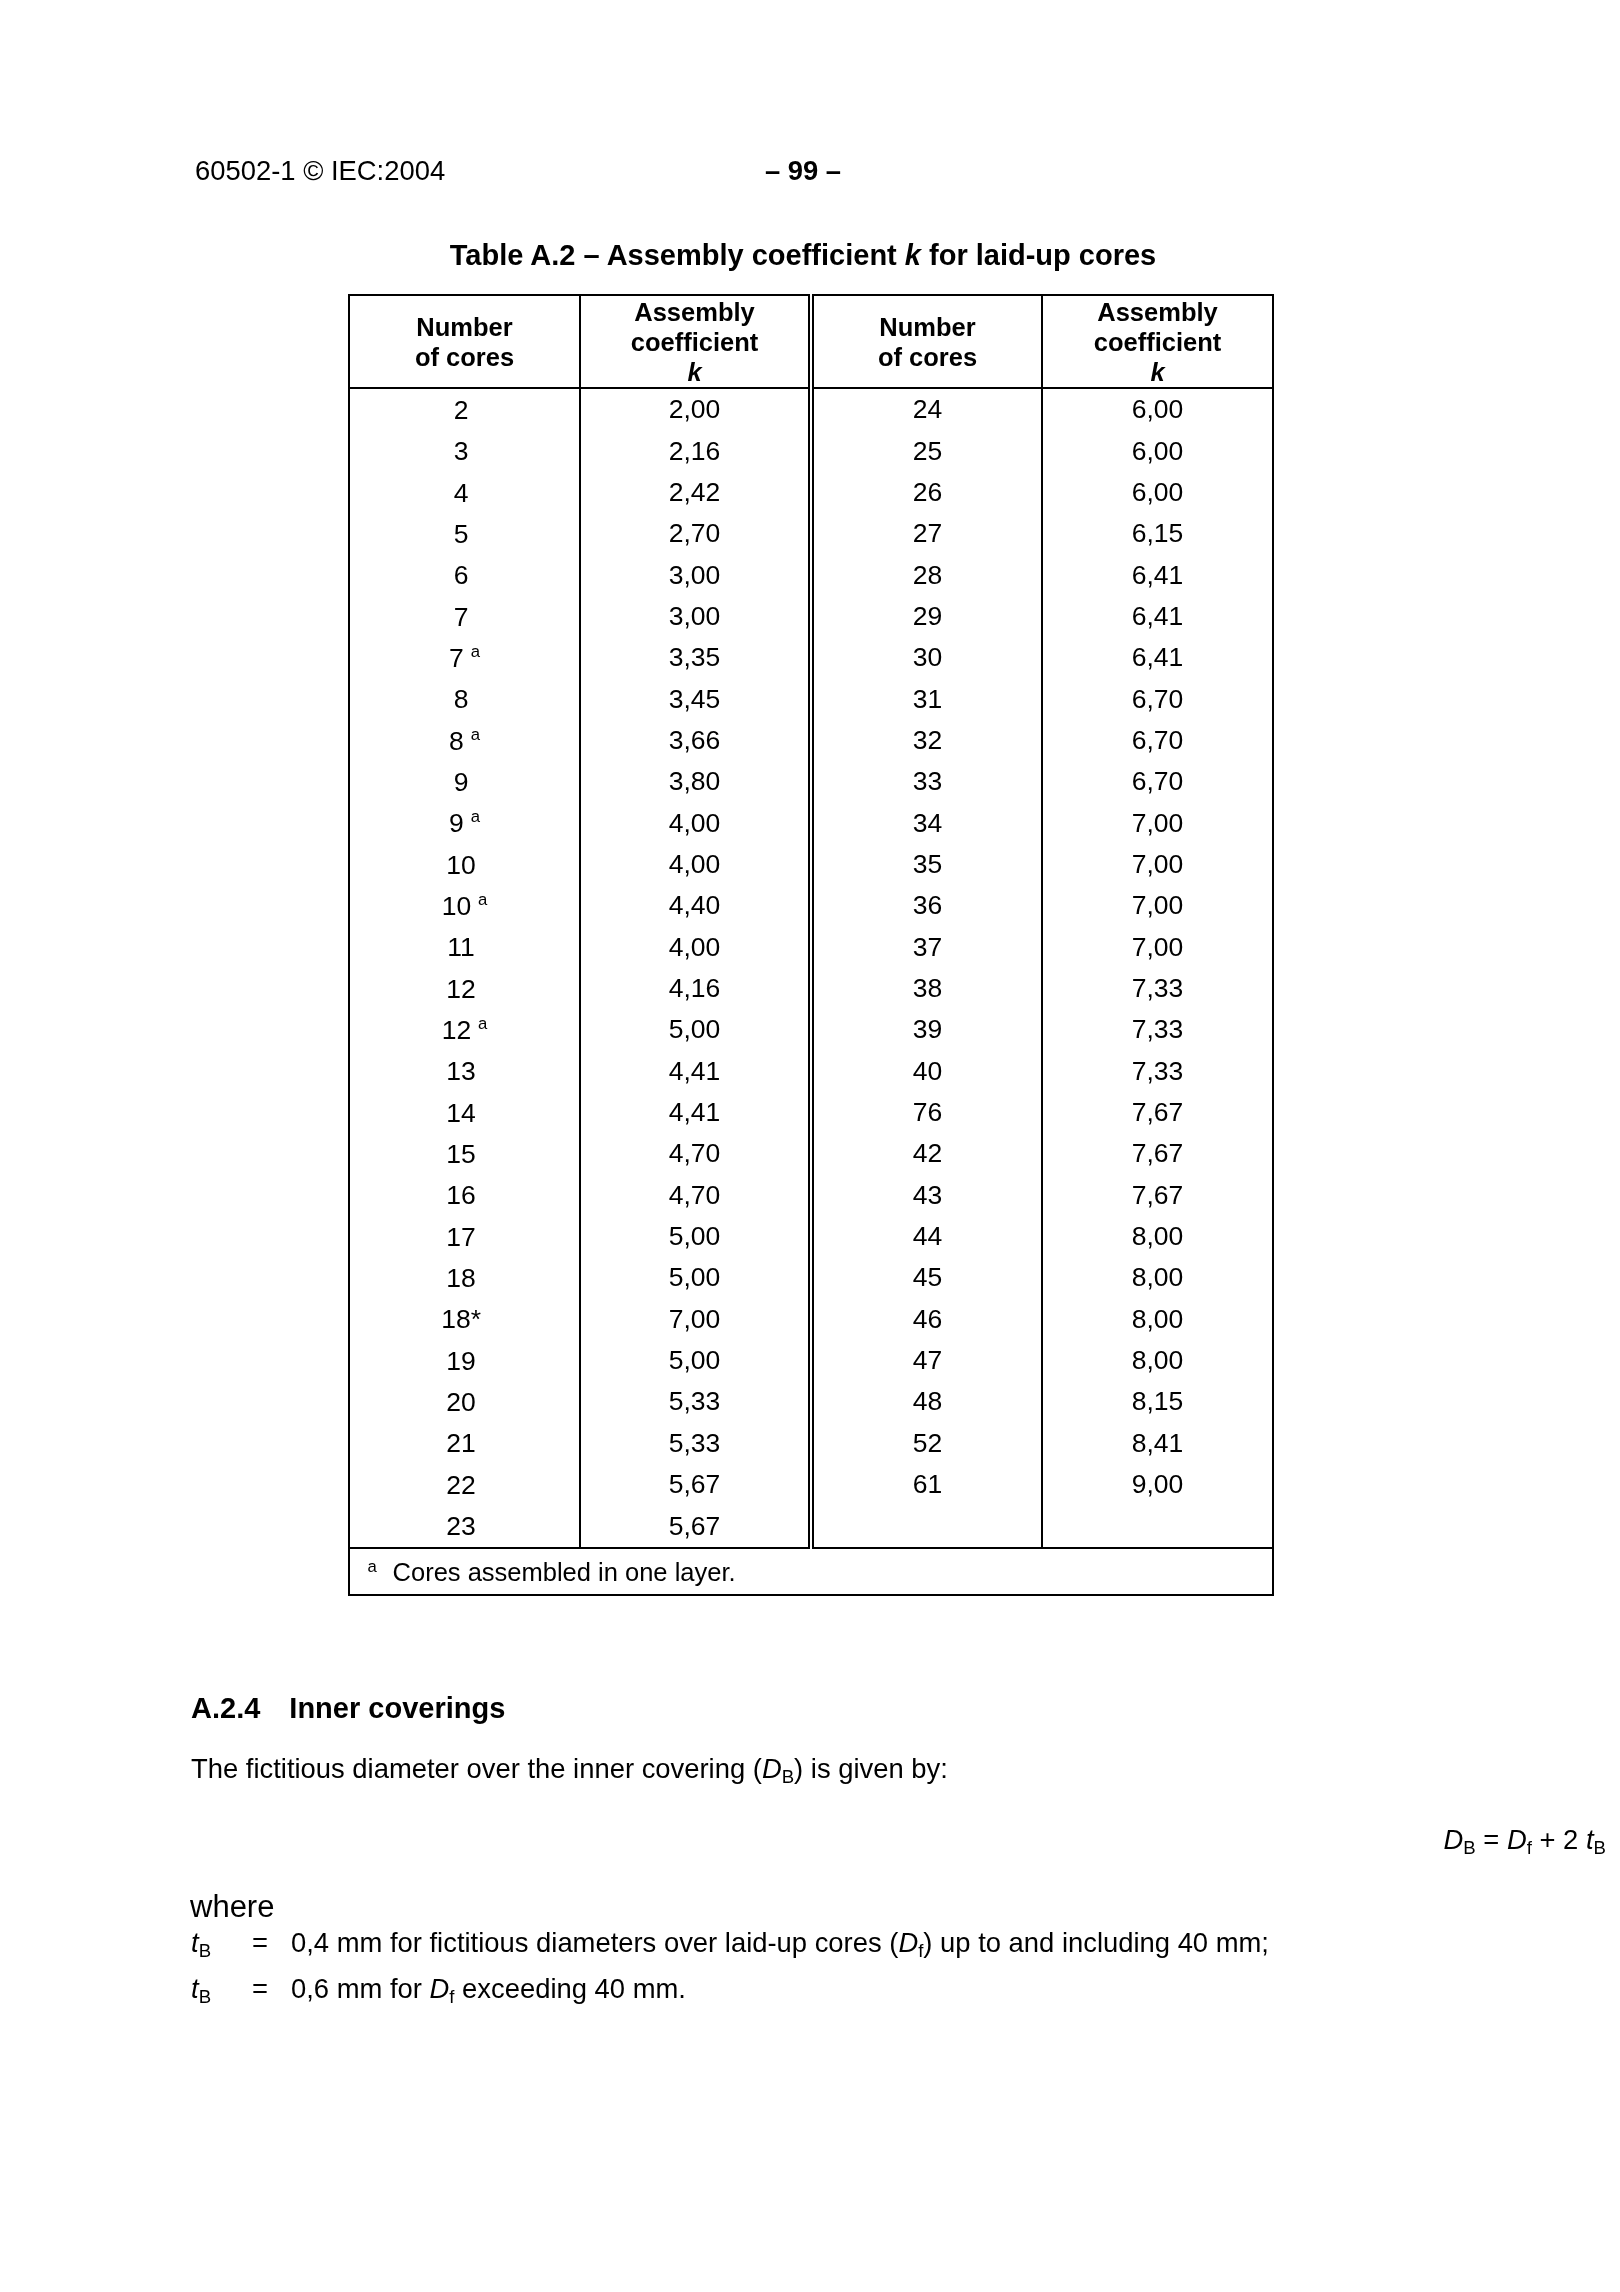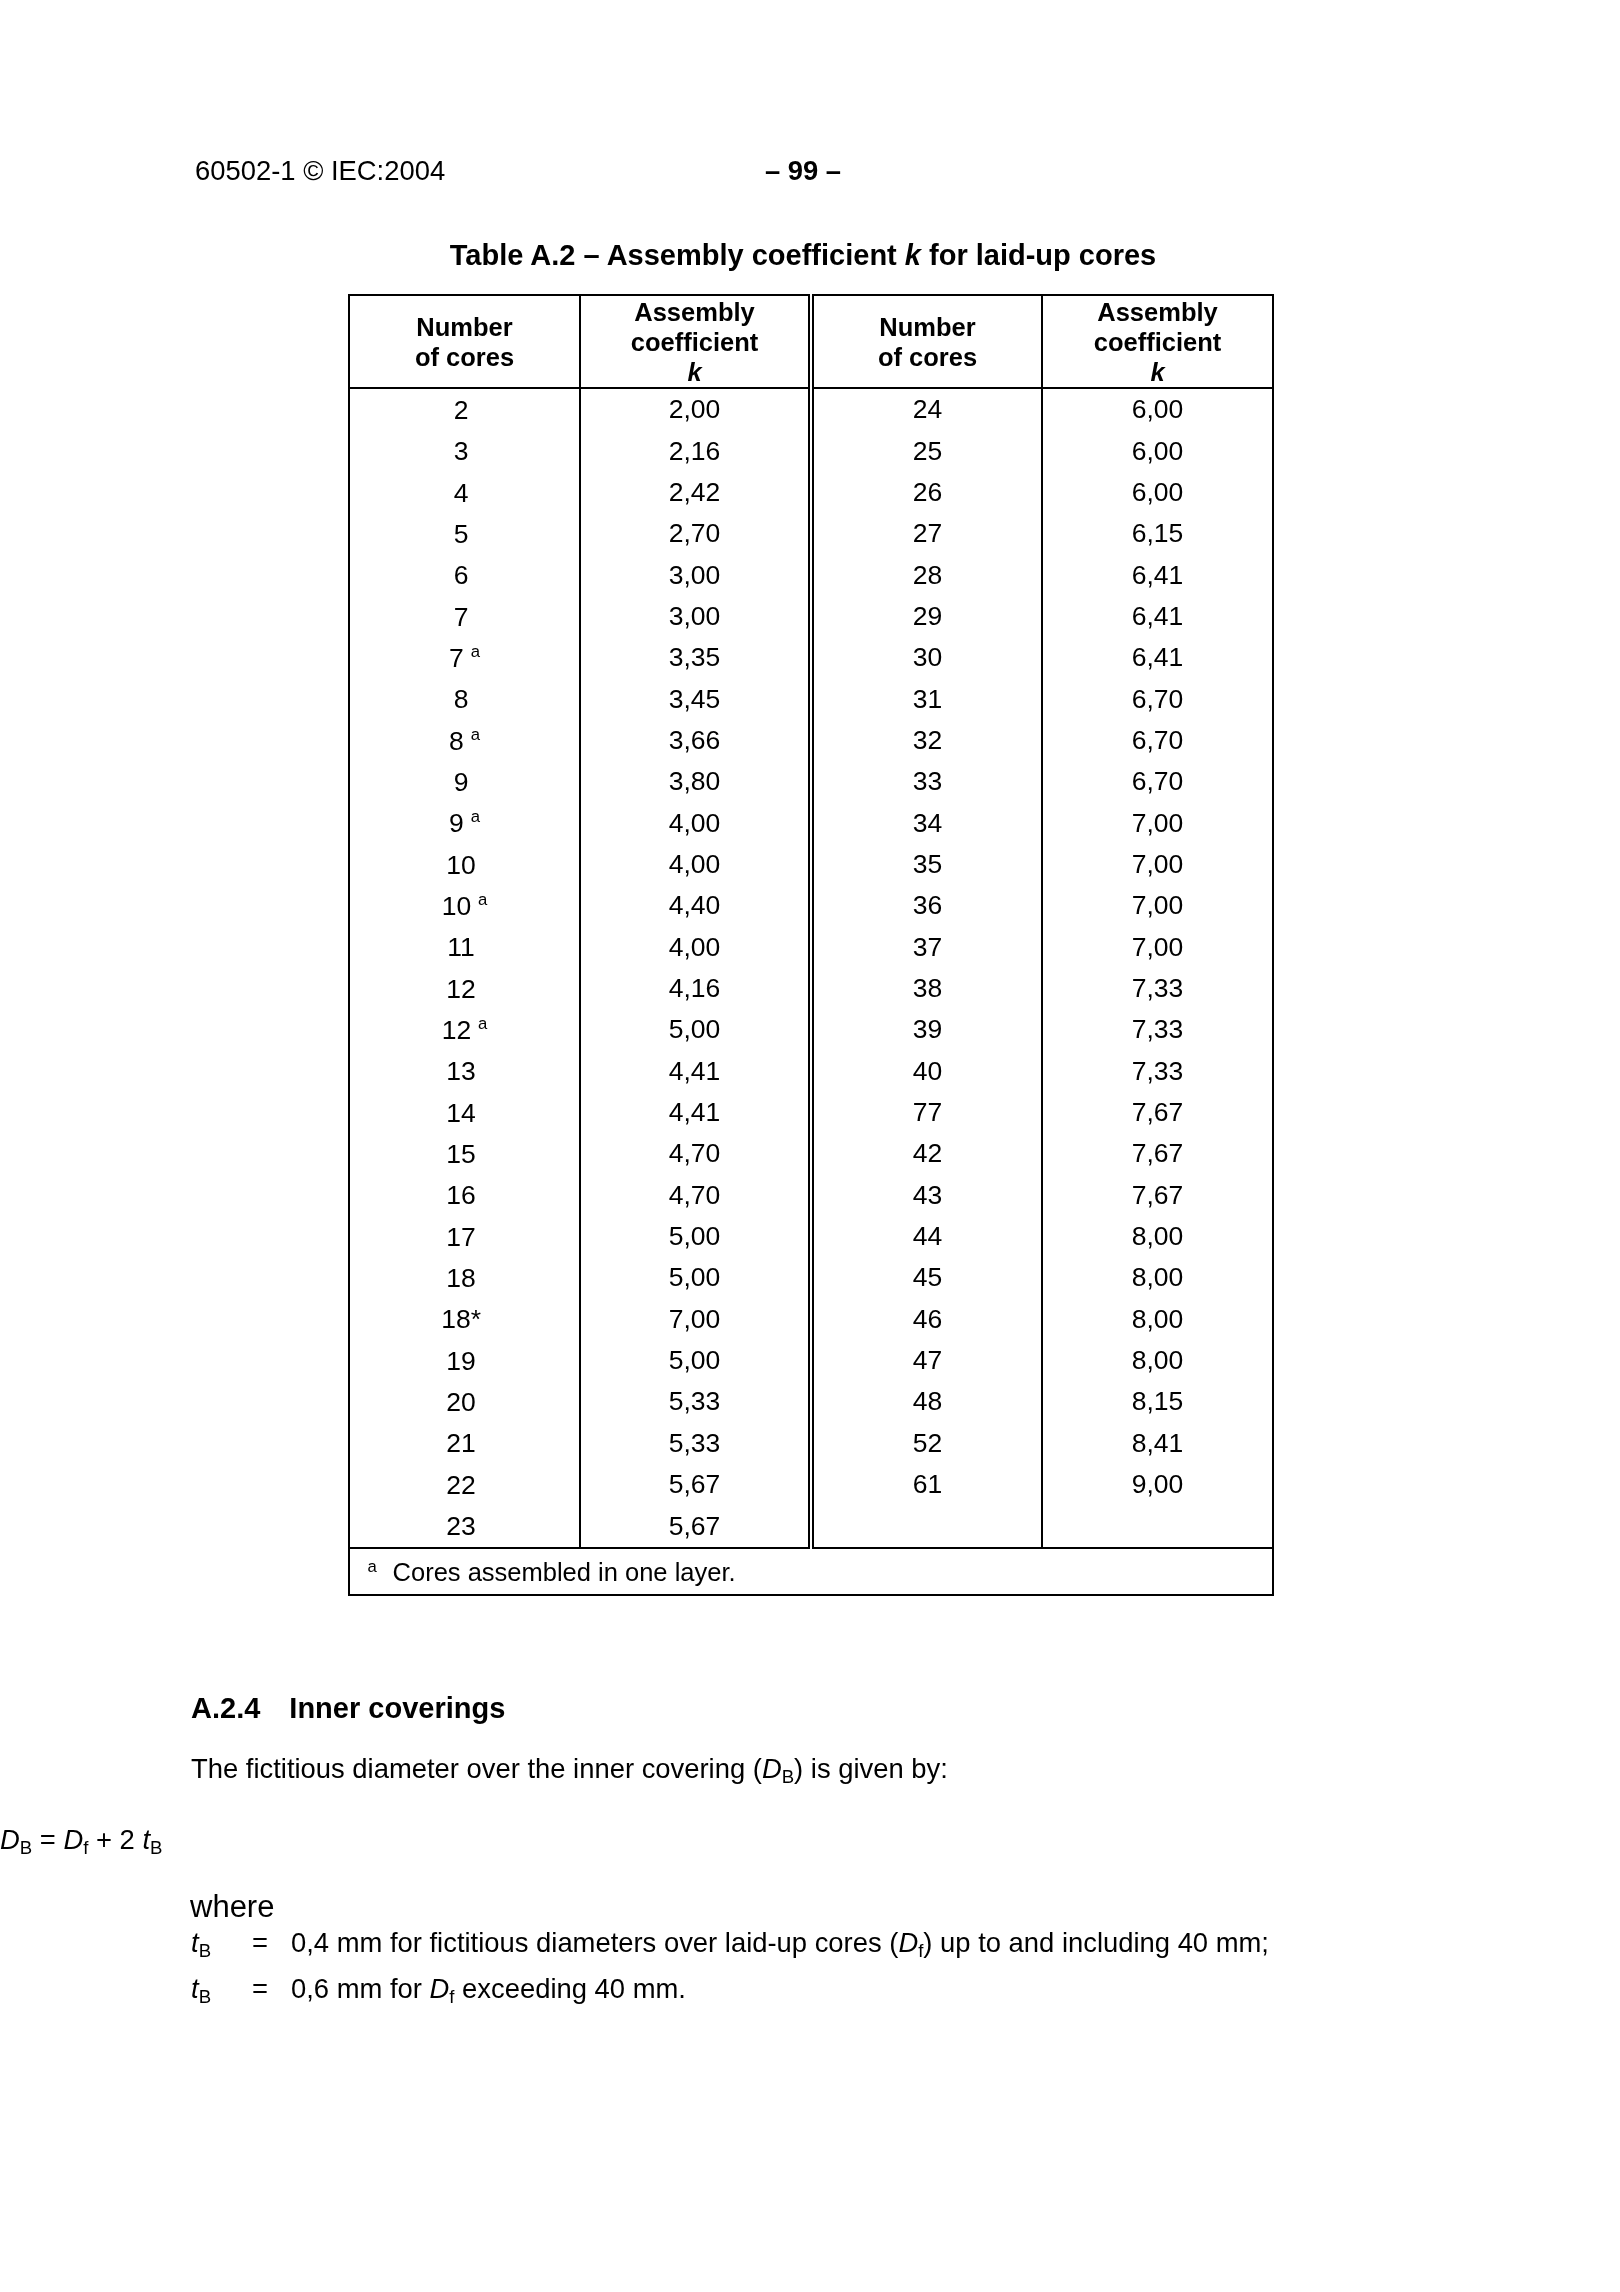--- a/index.html
+++ b/index.html
@@ -97,21 +97,21 @@
     position: absolute;
     left: 191px;
     top: 1753px;
     font-size: 27.4px;
   }
   .formula-line {
     position: absolute;
     left: 0;
     right: 0;
     top: 1824px;
-    text-align: left;
+    text-align: right;
     font-size: 27.4px;
   }
   .where-line {
     position: absolute;
     left: 190px;
     top: 1889px;
     font-size: 31px;
     text-align: right;
   }
   .def-line {
@@ -272,21 +272,21 @@
     <tr>
       <td><span class="num">13</span><sup class="mark"></sup></td>
       <td>4,41</td>
       <td class="dbl">40</td>
       <td>7,33</td>
     </tr>
 
     <tr>
       <td><span class="num">14</span><sup class="mark"></sup></td>
       <td>4,41</td>
-      <td class="dbl">77</td>
+      <td class="dbl">76</td>
       <td>7,67</td>
     </tr>
 
     <tr>
       <td><span class="num">15</span><sup class="mark"></sup></td>
       <td>4,70</td>
       <td class="dbl">42</td>
       <td>7,67</td>
     </tr>
 

